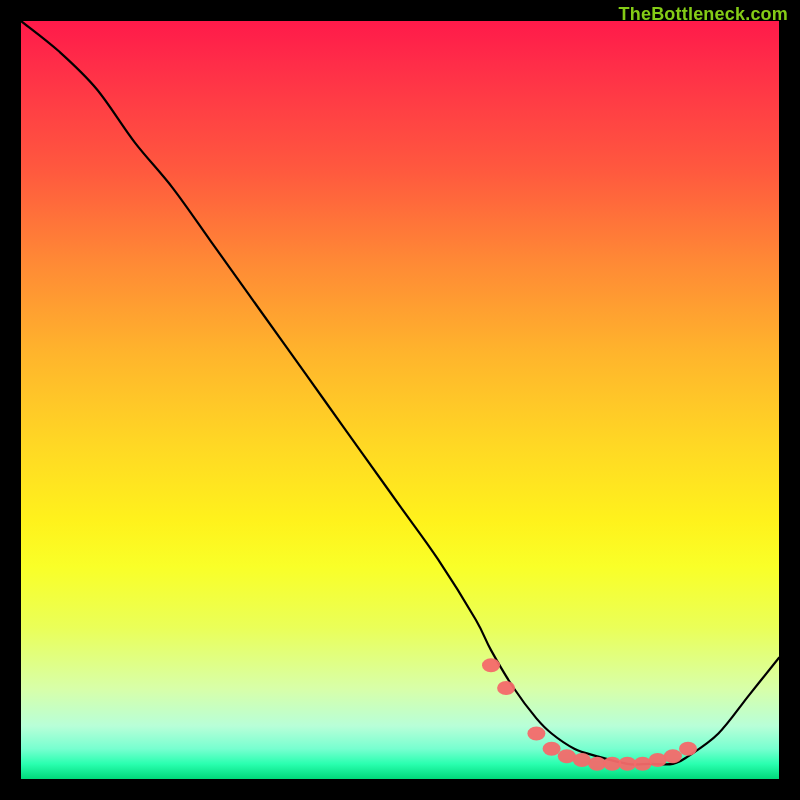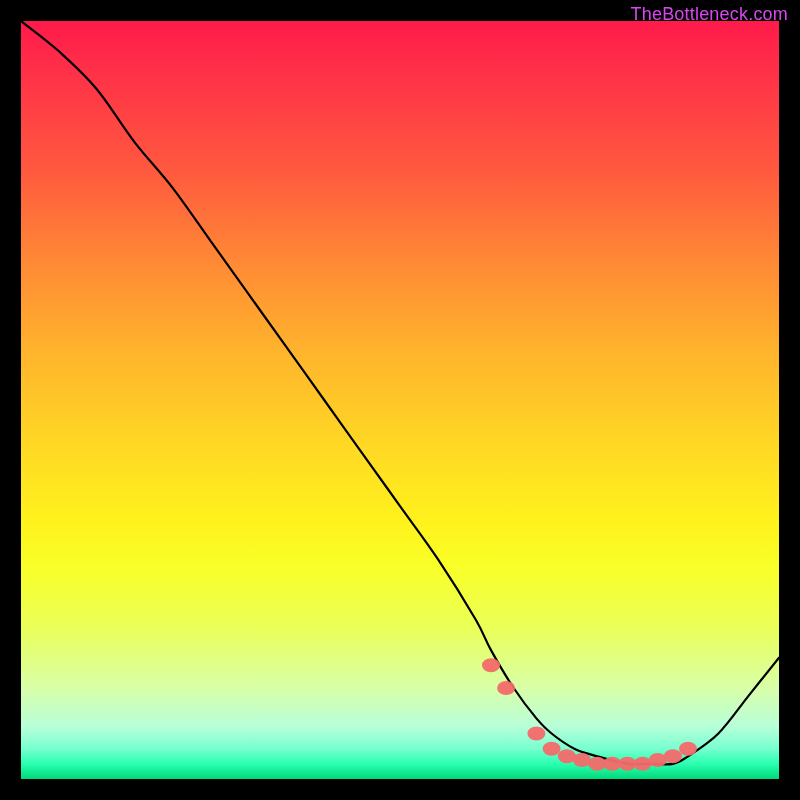--- a/index.html
+++ b/index.html
@@ -1,17 +1,17 @@
 <!DOCTYPE html>
 <html><head>
 <meta charset="utf-8">
 <style>
   * { margin: 0; padding: 0; box-sizing: border-box; }
   body { width: 800px; height: 800px; background: #000; position: relative; font-family: Arial, sans-serif; }
-  .watermark { position: absolute; top: 4px; right: 12px; color: #d946ef; font-size: 18px; font-weight: 400; z-index: 10; letter-spacing: 0.2px; }
+  .watermark { position: absolute; top: 4px; right: 12px; color: #84cc16; font-size: 18px; font-weight: 700; z-index: 10; letter-spacing: 0.2px; }
   .plot-area { position: absolute; left: 21px; top: 21px; width: 758px; height: 758px; overflow: hidden; }
   .gradient-bg { position: absolute; left: 0; top: 0; width: 100%; height: 100%;
     background: linear-gradient(to bottom,
       #ff1a4a 0%,
       #ff2e48 6%,
       #ff5a3e 20%,
       #ff8a35 32%,
       #ffb52c 44%,
       #ffd824 56%,
       #fff21c 66%,

